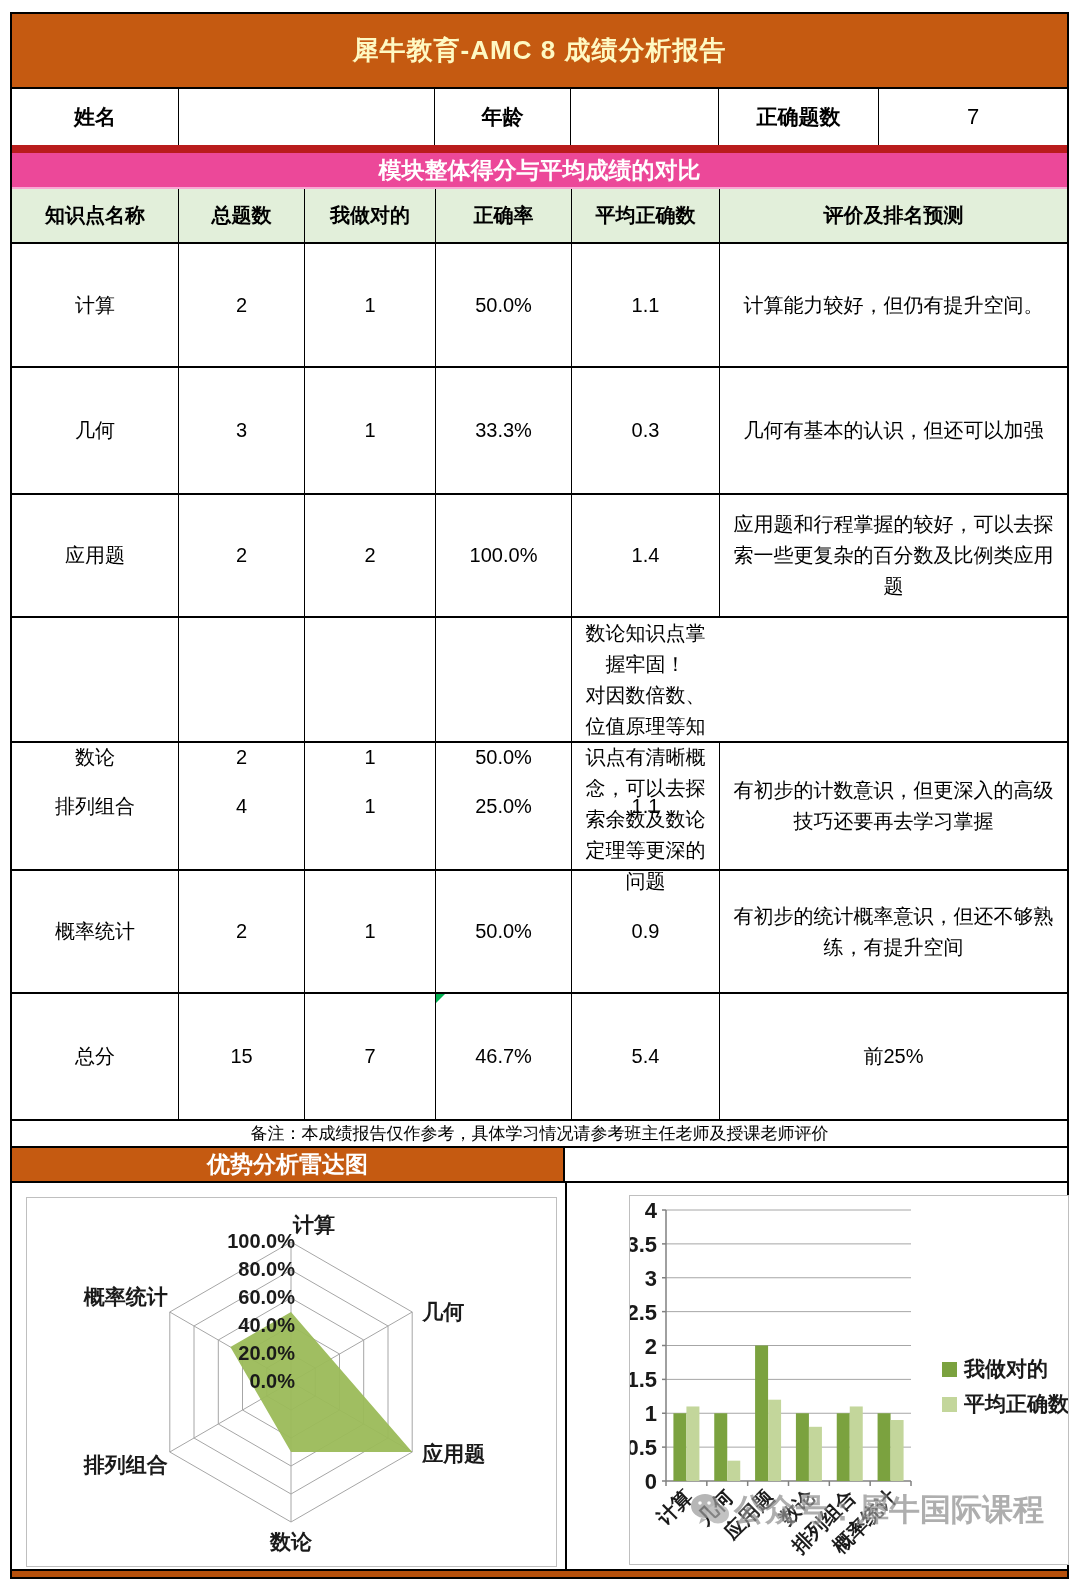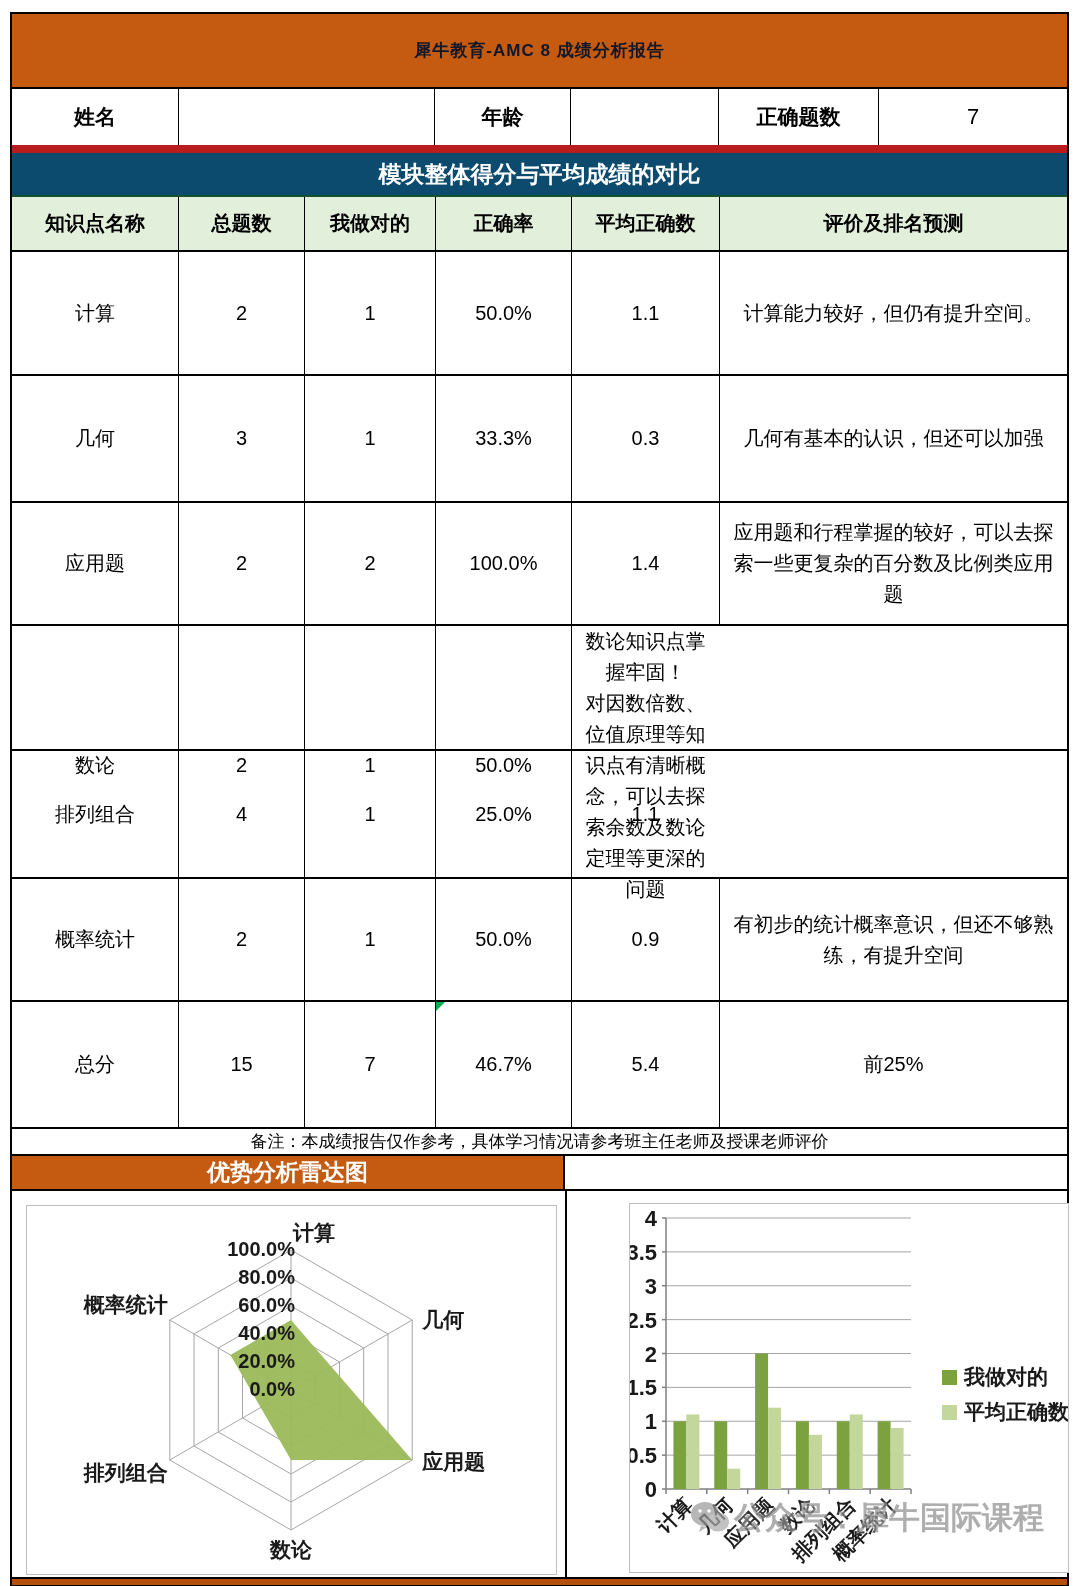--- a/index.html
+++ b/index.html
@@ -7,41 +7,41 @@
     background:#fff;
     font-family:"Liberation Sans","DejaVu Sans",sans-serif;
     width:1079px; height:1586px; position:relative; overflow:hidden;
   }
   .report {
     position:absolute; left:10px; top:12px; width:1059px;
     border:2px solid #000; background:#fff;
   }
   
   .title-bar {
-    height:75px; background:#C55A11; color:#0f172a;
-    display:flex; align-items:center; justify-content:center;
-    font-size:17px; font-weight:700; letter-spacing:1px;
+    height:75px; background:#C55A11; color:#fef9c3;
+    display:flex; align-items:center; justify-content:center;
+    font-size:26px; font-weight:700; letter-spacing:1px;
     border-bottom:2px solid #000;
   }
   
   .info-row {
     display:grid; grid-template-columns:166px 256px 136px 148px 160px 1fr;
     height:64px; border-bottom:8px solid #b91c1c; background:#fff;
   }
   .info-row > div {
     display:flex; align-items:center; justify-content:center;
     font-size:21px; font-weight:700; border-left:1px solid #000;
   }
   .info-row > div:first-child { border-left:none; }
   .info-row .val { font-weight:400; font-size:22px; }
   
   .section-bar {
-    height:44px; background:#0c4a6e; color:#fff;
-    display:flex; align-items:center; justify-content:center;
-    font-size:23px; font-weight:700; border-bottom:2px solid #14532d;
+    height:36px; background:#ec4899; color:#fff;
+    display:flex; align-items:center; justify-content:center;
+    font-size:23px; font-weight:700; border-bottom:2px solid #f9a8d4;
   }
   
   .grid-row {
     display:grid; grid-template-columns:166px 126px 131px 136px 148px 1fr;
     border-bottom:2px solid #000; background:#fff;
   }
   .grid-row > div {
     display:flex; align-items:center; justify-content:center;
     text-align:center; border-left:1px solid #000; position:relative;
     font-size:20px; color:#000;
@@ -156,20 +156,21 @@
     <div class="blue comment">数论知识点掌握牢固！
 对因数倍数、位值原理等知识点有清晰概念，可以去探索余数及数论定理等更深的问题</div>
   </div>
 
   <div class="grid-row r5">
     <div>排列组合</div>
     <div>4</div>
     <div class="blue">1</div>
     <div class="blue">25.0%</div>
     <div>1.1</div>
+    <div class="blue comment">有初步的计数意识，但更深入的高级技巧还要再去学习掌握</div>
   </div>
 
   <div class="grid-row r6">
     <div>概率统计</div>
     <div>2</div>
     <div class="blue">1</div>
     <div class="blue">50.0%</div>
     <div>0.9</div>
     <div class="blue comment">有初步的统计概率意识，但还不够熟练，有提升空间</div>
   </div>

